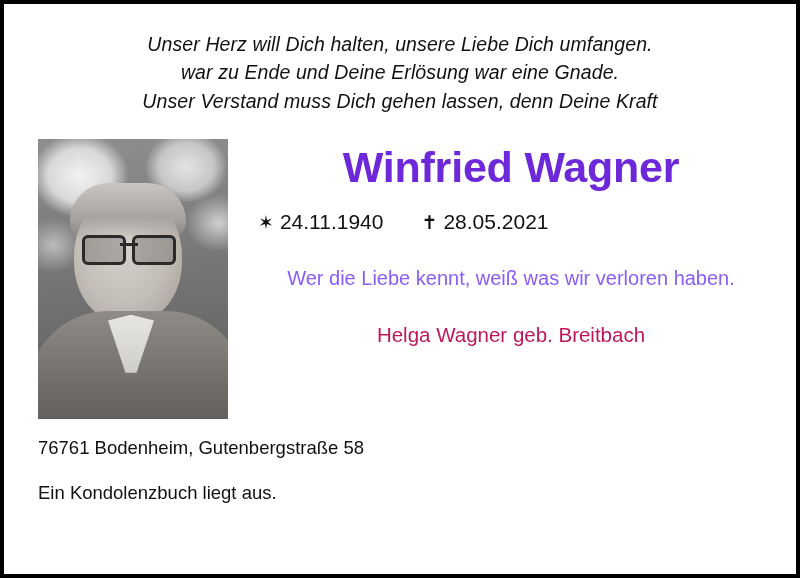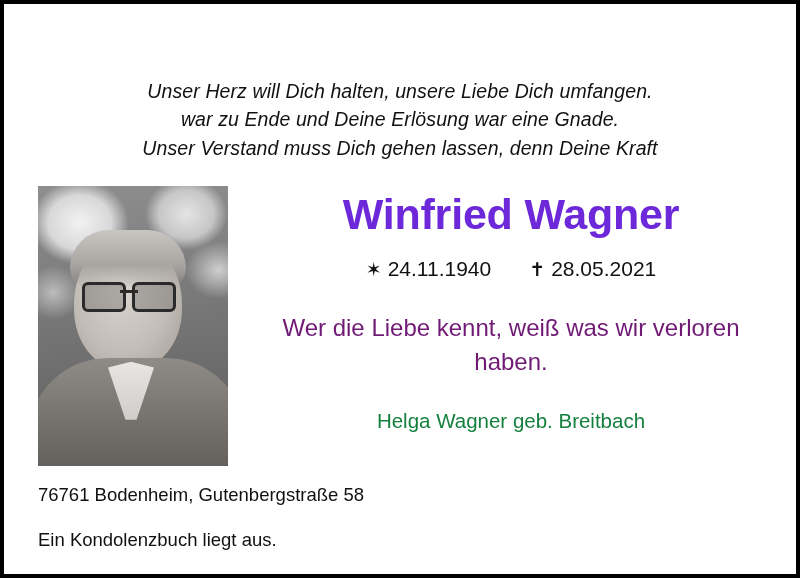--- a/index.html
+++ b/index.html
@@ -18,21 +18,20 @@
     box-sizing: border-box;
     background: #ffffff;
     border: 4px solid #000000;
     overflow: hidden;
   }
   .inner {
     position: absolute;
     left: 0; top: 0; right: 0; bottom: 0;
     padding: 26px 32px 24px 32px;
     box-sizing: border-box;
-    margin-top: 47px;
   }
 
   
   .poem {
     text-align: center;
     font-style: italic;
     font-size: 19.5px;
     line-height: 1.45;
     color: #111111;
     letter-spacing: 0.1px;
@@ -145,38 +144,38 @@
     color: #6d28d9;
     letter-spacing: -0.2px;
     line-height: 1.05;
     margin: 0;
   }
   .dates {
     margin-top: 20px;
     font-size: 21px;
     color: #111111;
     display: flex;
-    justify-content: center;
+    justify-content: flex-start;
     gap: 38px;
   }
   .dates .date-item { white-space: nowrap; }
   .dates .sym { margin-right: 6px; font-size: 19px; }
 
   .subtitle {
     margin-top: 30px;
-    font-size: 24px;
-    color: #701a75;
+    font-size: 20px;
+    color: #8b5cf6;
     line-height: 1.4;
   }
 
   .survivors {
     margin-top: 28px;
     font-size: 20.5px;
     line-height: 1.42;
-    color: #15803d;
+    color: #be185d;
   }
   .survivors div { white-space: nowrap; }
 
   
   .footer {
     margin-top: 16px;
     padding-left: 2px;
     font-size: 18.5px;
     color: #111111;
     line-height: 1.45;

